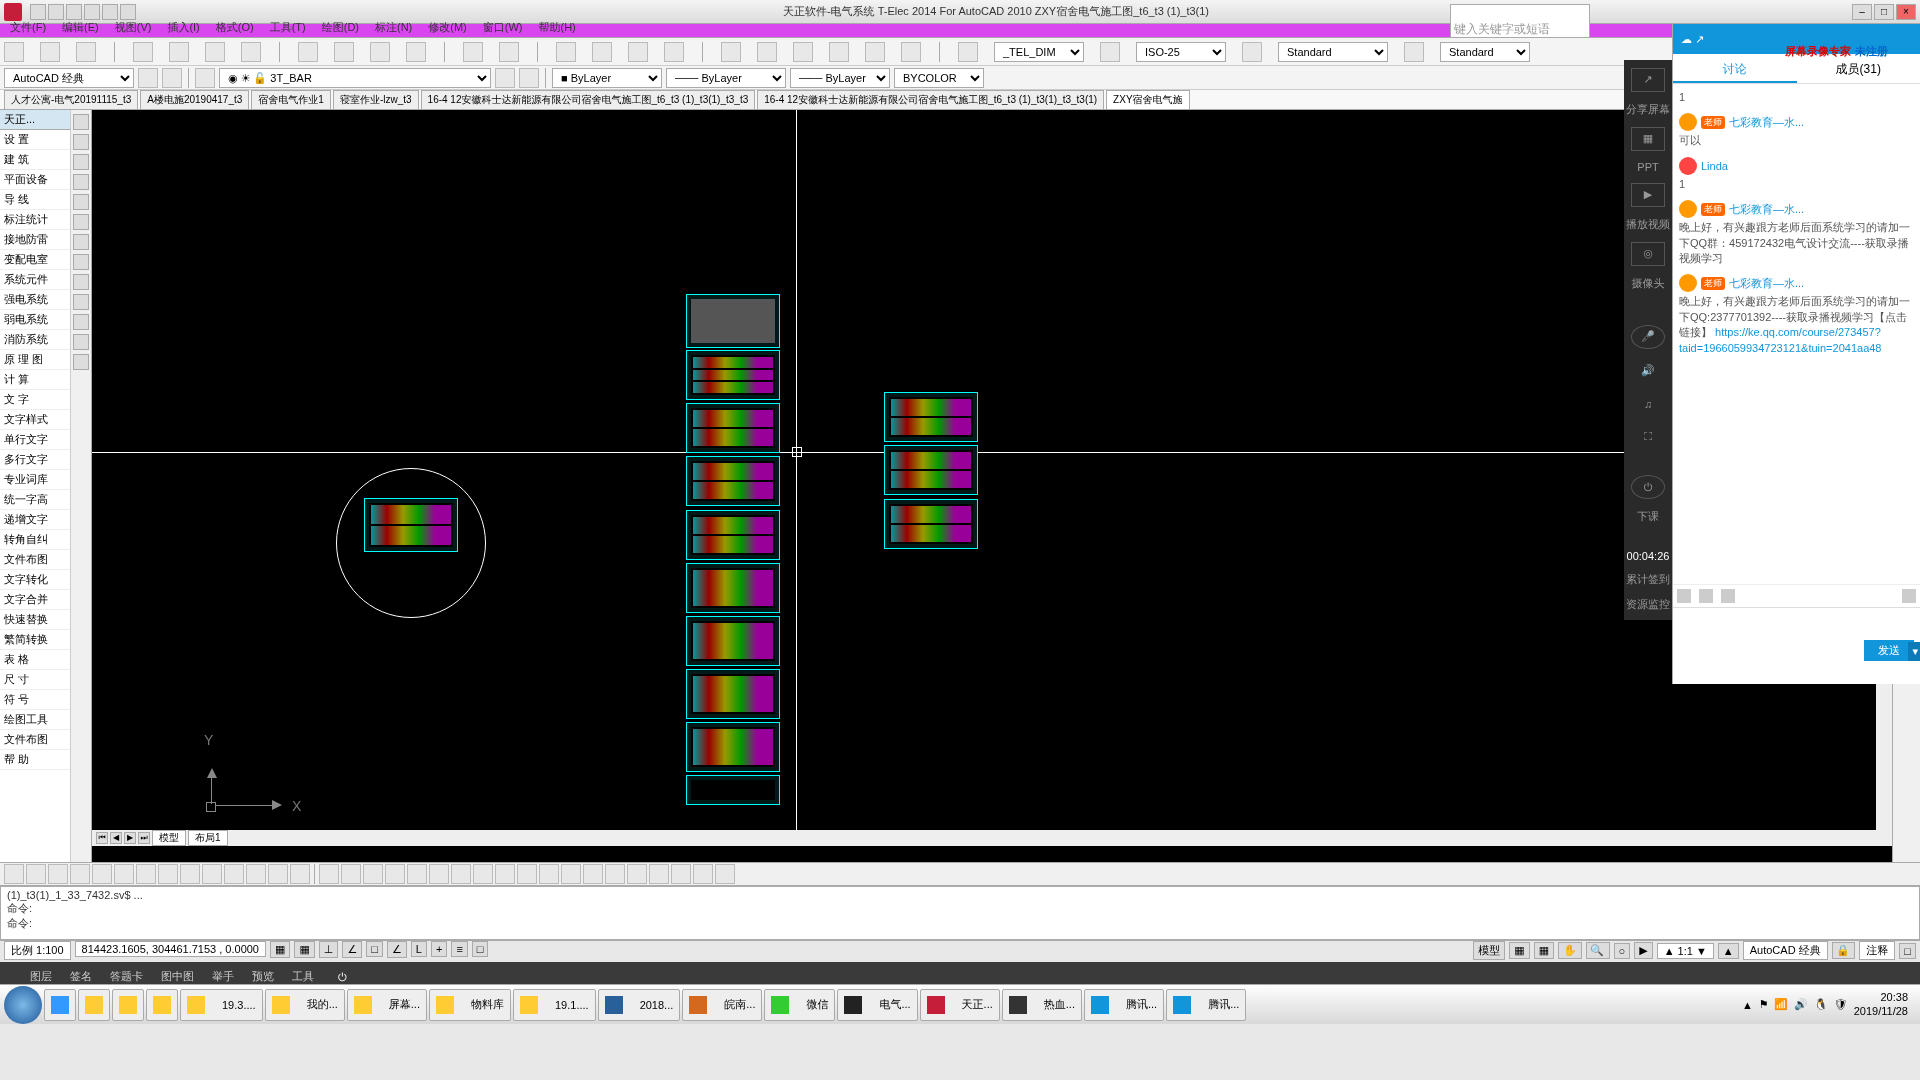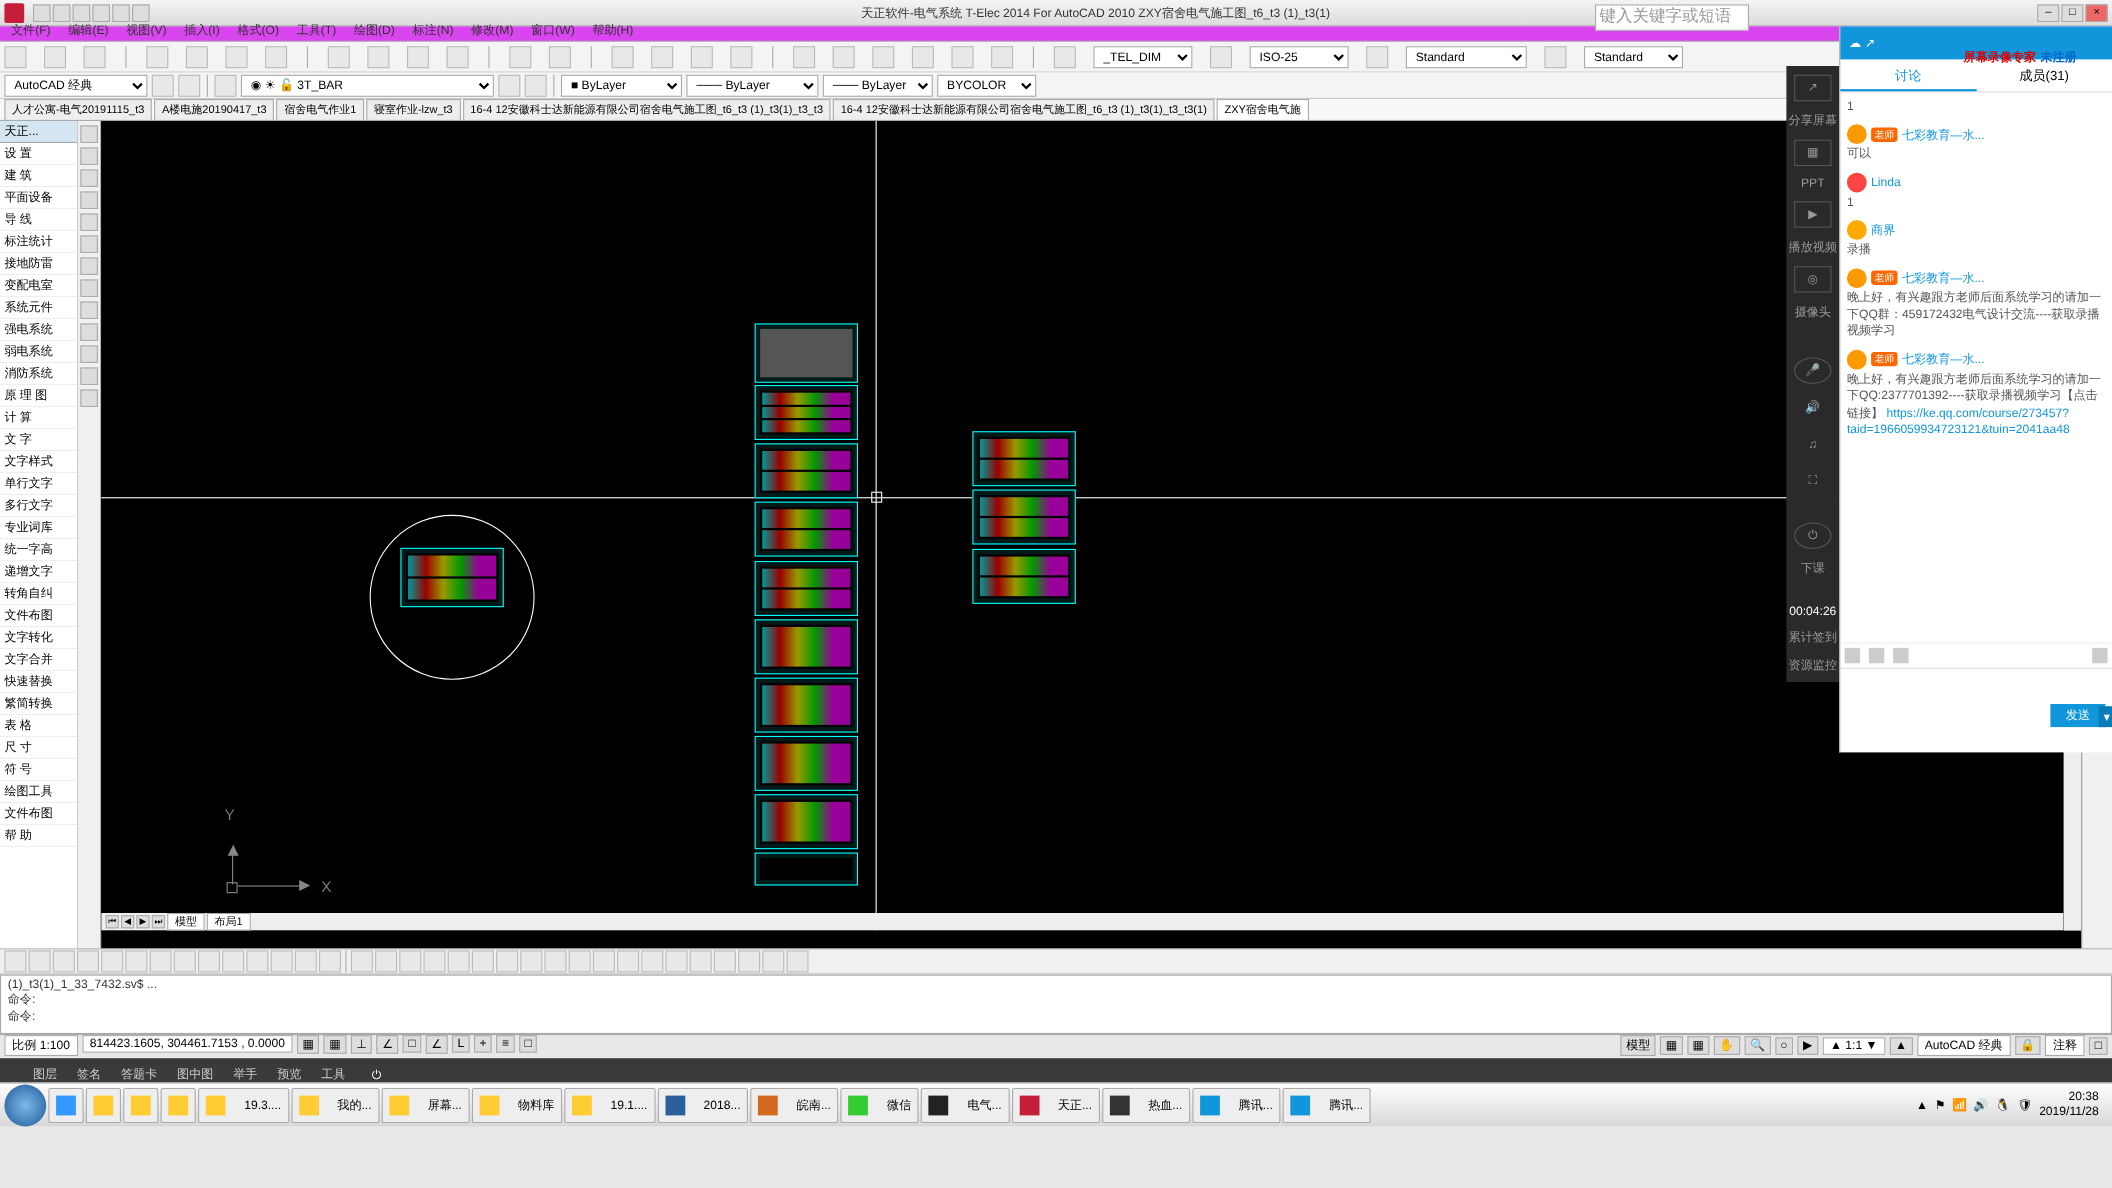--- a/index.html
+++ b/index.html
@@ -82,21 +82,21 @@
 .sb-field{padding:1px 6px;background:#fff;border:1px solid #aaa}
 .sb-right{margin-left:auto;display:flex;gap:4px;align-items:center}
 .tangent-bar{height:22px;background:#3a3a3a;display:flex;align-items:flex-end;padding:0 30px;gap:18px;color:#ccc;font-size:11px}
 .tg-item{cursor:pointer}
 .taskbar{height:40px;background:linear-gradient(#fefefe,#d8d8d8);display:flex;align-items:center;padding:0 4px;gap:2px;border-top:1px solid #aaa}
 .start-btn{width:38px;height:38px;background:radial-gradient(circle,#7db9e8,#1e5799);border-radius:50%}
 .task-item{height:32px;padding:0 6px;background:#eee;border:1px solid #aaa;display:flex;align-items:center;gap:17px;font-size:10px;border-radius:2px}
 .task-icon{width:18px;height:18px;background:#fc3}
 .tray{margin-left:auto;display:flex;align-items:center;gap:6px;padding:0 8px}
 .tray-time{text-align:right;font-size:10px;line-height:1.2}
-.search-box{position:absolute;right:330px;top:4px;width:140px;height:24px;background:#fff;border:1px solid #aaa;font-size:15px;padding:0 3px;color:#999}
+.search-box{position:absolute;right:330px;top:4px;width:140px;height:24px;background:#fff;border:1px solid #aaa;font-size:12px;padding:16px 3px;color:#999}
 </style>
 </head>
 <body>
 
 <div class="titlebar">
   <div class="app-icon"></div>
   <div class="qat">
     <div class="qat-btn"></div>
     <div class="qat-btn"></div>
     <div class="qat-btn"></div>
@@ -170,21 +170,21 @@
   <div class="tb-btn"></div>
   <select class="tb-select" style="width:90px"><option>Standard</option></select>
 </div>
 
 <div class="toolbar2">
   <select class="tb-select" style="width:130px"><option>AutoCAD 经典</option></select>
   <div class="tb-btn"></div>
   <div class="tb-btn"></div>
   <div class="tb-sep"></div>
   <div class="tb-btn"></div>
-  <select class="tb-select" style="width:230px"><option>◉ ☀ 🔓 <span>3T_BAR</span></option></select>
+  <select class="tb-select" style="width:272px"><option>◉ ☀ 🔓 <span>3T_BAR</span></option></select>
   <div class="tb-btn"></div>
   <div class="tb-btn"></div>
   <div class="tb-sep"></div>
   <select class="tb-select" style="width:110px"><option>■ <span>ByLayer</span></option></select>
   <select class="tb-select" style="width:120px"><option>─── <span>ByLayer</span></option></select>
   <select class="tb-select" style="width:100px"><option>─── <span>ByLayer</span></option></select>
   <select class="tb-select" style="width:90px"><option>BYCOLOR</option></select>
 </div>
 
 <div class="tabs-row">
@@ -425,27 +425,20 @@
     </div>
     <div class="chat-msg">
       <div class="chat-user">
           <div class="chat-avatar" style="background:#f44"></div>
           <span class="chat-name">Linda</span>
         </div>
       <div class="chat-text">1</div>
     </div>
     <div class="chat-msg">
       <div class="chat-user">
-          <div class="chat-avatar" style="background:#fa0"></div>
-          <span class="chat-name">商界</span>
-        </div>
-      <div class="chat-text">录播</div>
-    </div>
-    <div class="chat-msg">
-      <div class="chat-user">
           <div class="chat-avatar"></div>
           <span class="chat-badge">老师</span>
           <span class="chat-name">七彩教育—水...</span>
         </div>
       <div class="chat-text">晚上好，有兴趣跟方老师后面系统学习的请加一下QQ群：459172432电气设计交流----获取录播视频学习</div>
     </div>
     <div class="chat-msg">
       <div class="chat-user">
           <div class="chat-avatar"></div>
           <span class="chat-badge">老师</span>

